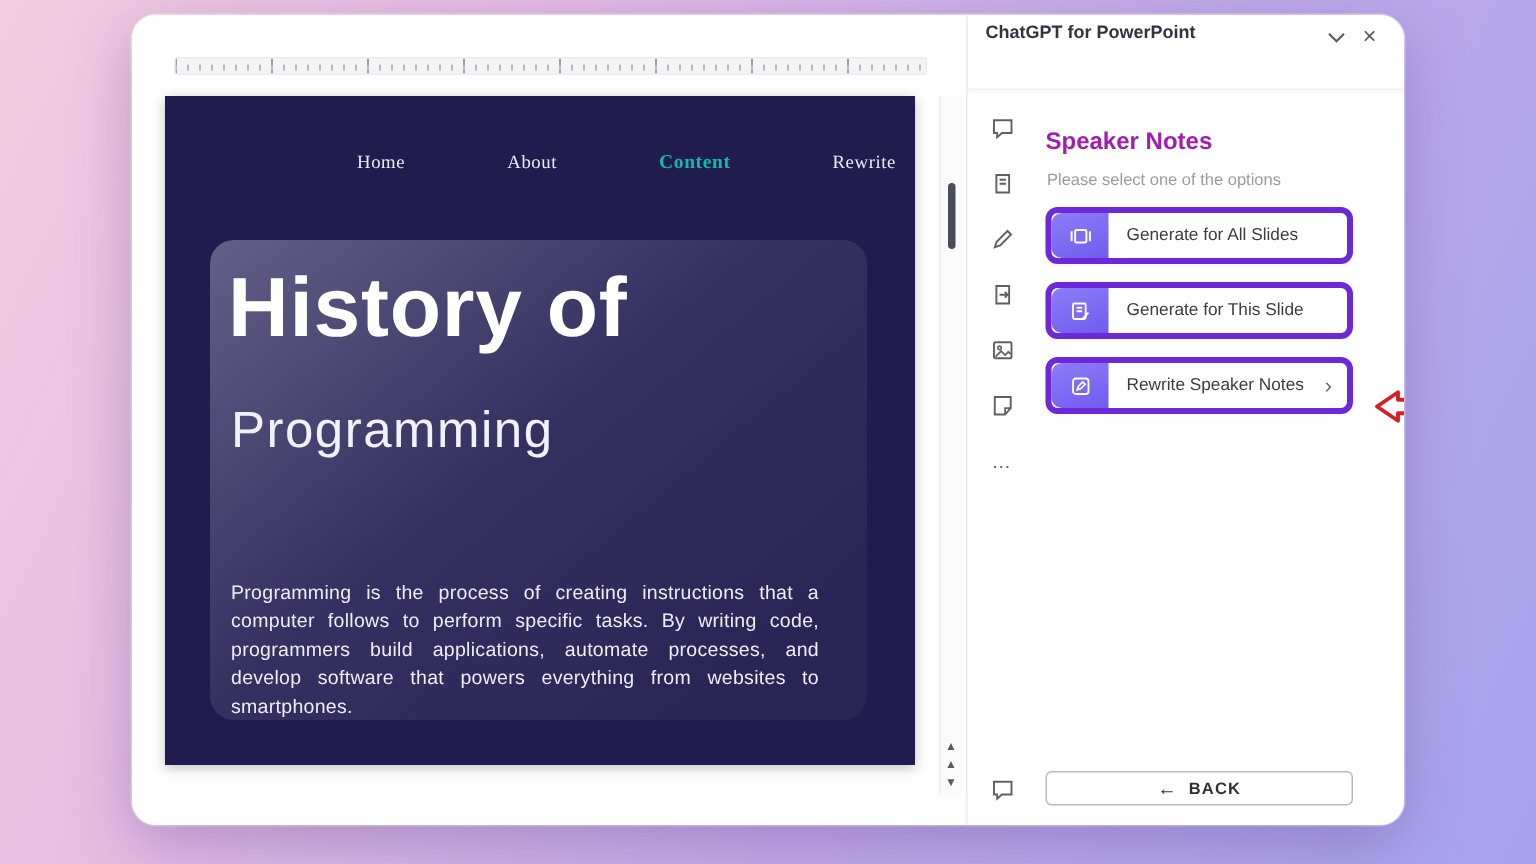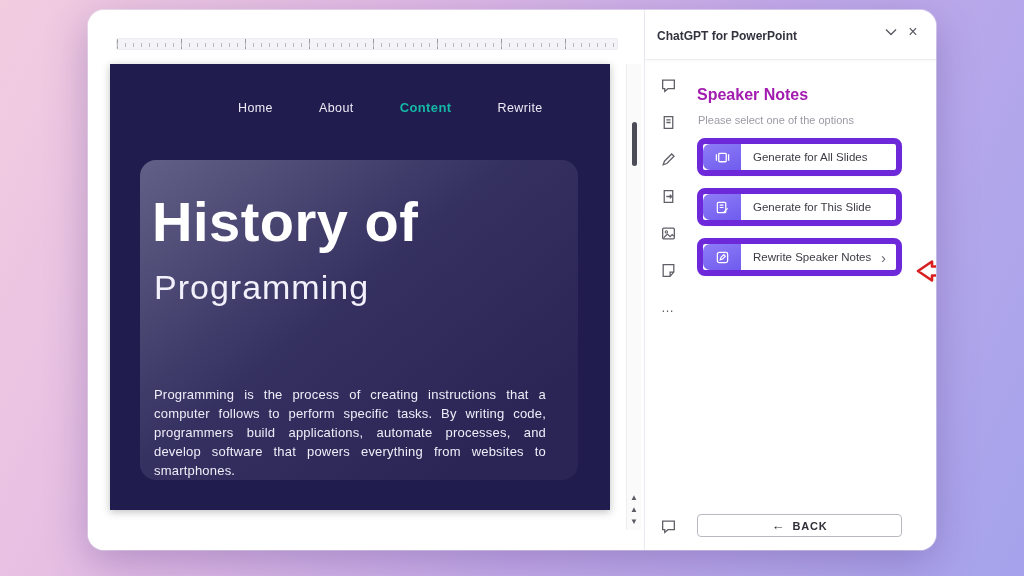--- a/index.html
+++ b/index.html
@@ -23,30 +23,30 @@
       repeating-linear-gradient(to right, #b9b9c2 0 1px, transparent 1px 8px) 0 60% / 100% 40% no-repeat,
       repeating-linear-gradient(to right, #9a9aa5 0 1px, transparent 1px 64px) 0 0 / 100% 100% no-repeat,
       #f4f4f6;
     border:1px solid #ececf0; border-radius:2px;
   }
   .slide {
     position:absolute; left:22px; top:54px; width:500px; height:446px;
     background:#211c4e; box-shadow:0 2px 8px rgba(0,0,0,0.25);
   }
   .slide-nav {
-    position:absolute; left:128px; top:36px; display:flex; gap:46px; align-items:center;
+    position:absolute; left:128px; top:36px; display:flex; gap:68px; align-items:center;font-family:Liberation Serif, serif;
   }
   .slide-nav span { color:#eceaf6; font-size:12.5px; letter-spacing:0.4px; }
   .slide-nav span.active { font-weight:bold; color:#14b8a6; font-size:13px; }
   .slide-card {
     position:absolute; left:30px; top:96px; width:438px; height:320px; border-radius:16px;
     background:linear-gradient(140deg, rgba(195,198,220,0.40) 0%, rgba(140,140,180,0.18) 45%, rgba(255,255,255,0.04) 85%);
   }
   .slide-title {
-    position:absolute; left:12px; top:33px; color:#ffffff;
+    position:absolute; left:12px; top:16px; color:#ffffff;
     font-size:56px; font-weight:800; letter-spacing:0.5px; line-height:1.05;text-align:center;
   }
   .slide-subtitle {
     position:absolute; left:14px; top:108px; color:#f2f0fa;
     font-size:34px; font-weight:400; letter-spacing:1px;
   }
   .slide-body {
     position:absolute; left:14px; top:178px; width:392px;
     color:#efedf8; font-size:13px; line-height:1.46; text-align:justify; letter-spacing:0.2px;margin-top:48px;
   }
@@ -67,21 +67,21 @@
   }
   .scroll-controls span { cursor:pointer; }
 
   
   .panel {
     position:absolute; left:556px; top:0; width:292px; height:540px;
     background:#ffffff; border-left:1px solid #e9e9ef;
   }
   .panel-header {
     position:absolute; left:0; top:0; width:100%; height:50px;
-    display:flex; align-items:flex-end; padding:16px 12px;
+    display:flex; align-items:flex-start; padding:4px 12px;
     border-bottom:1px solid #efeff3; box-shadow:0 1px 3px rgba(0,0,0,0.04);
   }
   .panel-title { font-size:12px; font-weight:bold; color:#333340; flex:1; }
   .hdr-icon { width:22px; height:22px; display:flex; align-items:center; justify-content:center;
     color:#5a5a64; cursor:pointer; }
   .hdr-icon svg { display:block; }
   .close-glyph { font-size:16px; color:#5a5a64; }
 
   .rail {
     position:absolute; left:0; top:50px; width:46px; height:490px;
@@ -92,21 +92,21 @@
   .rail-icon svg { display:block; }
   .rail-more { font-size:13px; color:#5f5f68; letter-spacing:1px; }
   .rail-bottom { position:absolute; left:12px; top:505px; }
 
   .pane-content { position:absolute; left:46px; top:50px; width:246px; }
   .pane-heading { font-size:16px; font-weight:bold; color:#a21caf; margin:26px 0 0 6px; }
   .pane-sub { font-size:11px; color:#9b9ba6; margin:10px 0 0 7px; }
 
   .opt-btn {
     position:relative; margin:12px 0 0 6px; width:205px; height:38px;
-    background:#ffffff; border:6px solid #6d28d9; border-radius:8px;
+    background:#ffffff; border:4px solid #6d28d9; border-radius:8px;
     display:flex; align-items:center; cursor:pointer;
     box-shadow:0 1px 2px rgba(40,40,80,0.04);
   }
   .opt-icon {
     width:38px; height:100%; border-radius:7px 0 0 7px;
     background:linear-gradient(160deg,#8d7df7,#6f5cee);
     display:flex; align-items:center; justify-content:center; color:#ffffff;
   }
   .opt-label { font-size:11.5px; color:#3b3b44; margin-left:12px; flex:1; }
   .opt-chevron { font-size:15px; color:#6a6a74; margin-right:10px; }

